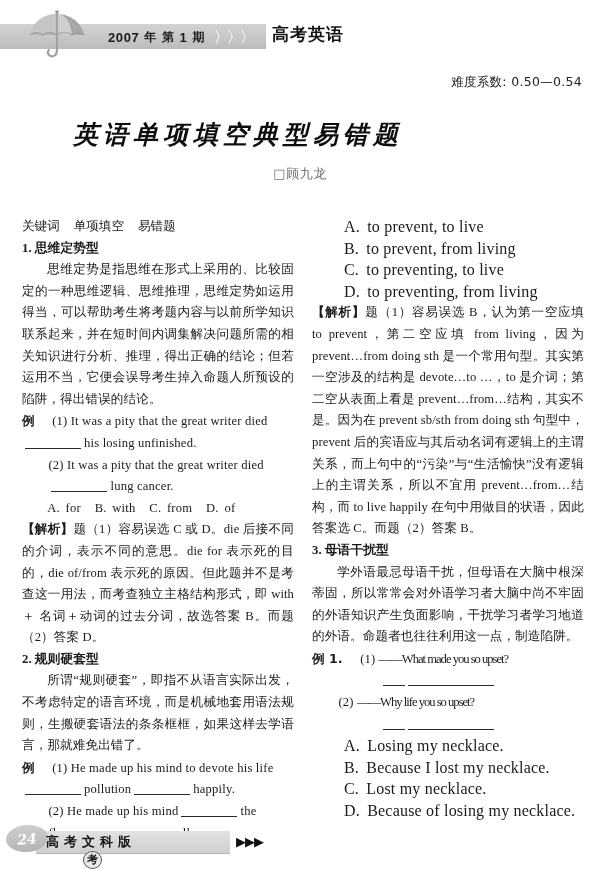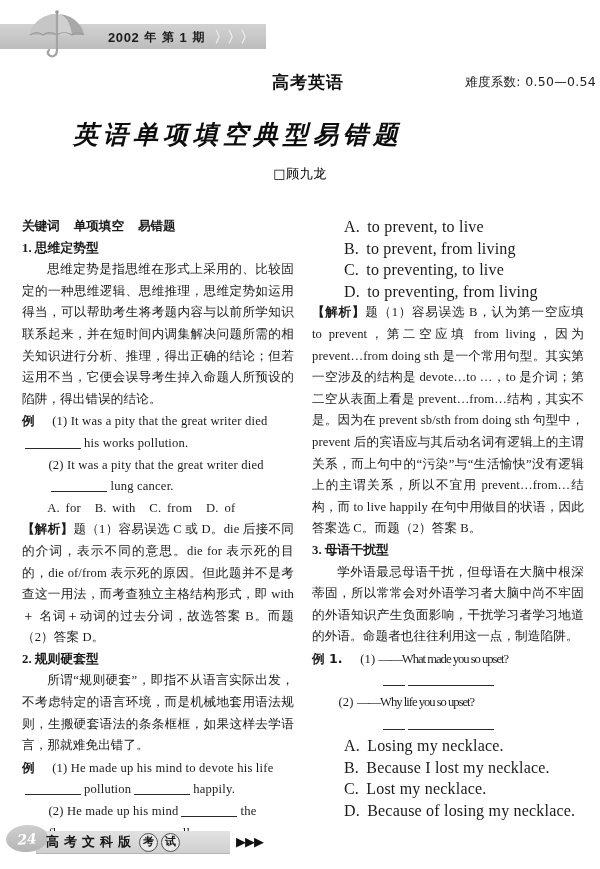--- a/index.html
+++ b/index.html
@@ -63,25 +63,24 @@
   }
   .magazine-name {
     position: absolute;
     left: 272px;
     top: 23px;
     font-family: "DejaVu Sans", "Liberation Sans", sans-serif;
     font-weight: bold;
     font-size: 17px;
     letter-spacing: 1px;
     color: #111;
-    margin-top: 48px;
   }
   .difficulty {
     position: absolute;
-    right: 4px;
+    right: 18px;
     top: 74px;
     font-size: 12.5px;
     letter-spacing: .3px;
     font-family: "DejaVu Sans", "Liberation Sans", sans-serif;
     color: #222;
   }
 
   
   .doc-title {
     position: absolute;
@@ -98,21 +97,21 @@
   }
   .doc-author {
     position: absolute;
     top: 165px;
     left: 0;
     width: 600px;
     text-align: center;
     font-family: "DejaVu Sans", "Liberation Sans", sans-serif;
     font-size: 13px;
     letter-spacing: .5px;
-    color: #000000;
+    color: #737373;
   }
 
   
   .columns {
     position: absolute;
     top: 216px;
     left: 0;
     width: 600px;
     height: 600px;
   }
@@ -134,21 +133,21 @@
   }
   .indent { text-indent: 2em; }
   .bold { font-weight: bold; font-family: Liberation Serif, serif; }
   .heading {
     font-weight: bold;
     font-size: 12.8px;
     line-height: 21.6px;
     margin: 0;
   }
   .keywords {
-    font-weight: bold;
+    font-weight: normal;
     font-size: 12.6px;
     line-height: 21.6px;
     margin: 0;
   }
   .keywords .kw-sep { display: inline-block; width: 1.1em; }
 
   .ex-line {
     font-size: 12.6px;
     line-height: 21.6px;
     margin: 0;
@@ -245,20 +244,21 @@
     left: 46px;
     top: 12px;
     font-family: "DejaVu Sans", "Liberation Sans", sans-serif;
     font-weight: bold;
     font-size: 13px;
     letter-spacing: 5px;
     color: #171717;
     display: flex;
     align-items: center;
     height: 18px;
+    flex-direction: column;
   }
   .circ {
     display: inline-block;
     width: 17px;
     height: 17px;
     border: 1px solid #555;
     border-radius: 50%;
     font-size: 11px;
     line-height: 16px;
     text-align: center;
@@ -286,21 +286,21 @@
     <path d="M31 6 C40 6 45 17 46 27 L31 27 Z" fill="#cfcfcf"></path>
     <path d="M31 6 C46 6 57 17 58 27 L46 27 C45 17 40 6 31 6 Z" fill="#a8a8a8"></path>
     <path d="M4 27 C8 24 13 24 17 27 C21 24 26 24 31 27 L31 6 C16 6 5 17 4 27 Z" fill="#c6c6c6"></path>
     <path d="M31 27 C35 24 41 24 46 27 C50 24 54 24 58 27" fill="none" stroke="#9a9a9a" stroke-width="1.2"></path>
     <path d="M4 27 C8 24 13 24 17 27 C21 24 26 24 31 27" fill="none" stroke="#9a9a9a" stroke-width="1.2"></path>
     <path d="M31 4 L31 42 C31 48 26 50 23 47 C21 45 22 43 23 42" fill="none" stroke="#a3a3a3" stroke-width="2.2" stroke-linecap="round"></path>
     <circle cx="31" cy="4" r="1.8" fill="#9a9a9a"></circle>
   </svg>
 
   <div class="issue-line">
-    <span>2002</span>
+    <span>2007</span>
     <span class="cn">年</span>
     <span class="cn">第</span>
     <span>1</span>
     <span class="cn">期</span>
     <span class="chevrons">〉〉〉</span>
   </div>
 
   <div class="magazine-name">高考英语</div>
 </div>
 
@@ -316,21 +316,21 @@
     <p class="keywords">
       <span>关键词</span><span class="kw-sep"></span><span>单项填空</span><span class="kw-sep"></span><span>易错题</span>
     </p>
 
     <p class="heading">1. 思维定势型</p>
 
     <p class="p indent">思维定势是指思维在形式上采用的、比较固定的一种思维逻辑、思维推理，思维定势如运用得当，可以帮助考生将考题内容与以前所学知识联系起来，并在短时间内调集解决问题所需的相关知识进行分析、推理，得出正确的结论；但若运用不当，它便会误导考生掉入命题人所预设的陷阱，得出错误的结论。</p>
 
     <p class="ex-line">
       <span class="ex-mark">例</span><span class="en">(1)</span>
-      <span class="en">It was a pity that the great writer died</span><span class="blank"></span><span class="en">his works pollution.</span>
+      <span class="en">It was a pity that the great writer died</span><span class="blank"></span><span class="en">his losing unfinished.</span>
     </p>
 
     <p class="ex-line q-indent">
       <span class="en">(2)</span>
       <span class="en">It was a pity that the great writer died</span><span class="blank"></span><span class="en">lung cancer.</span>
     </p>
 
     <p class="opt-inline en">
       <span class="oi"><span class="opt-letter">A.</span><span>for</span></span><span class="oi"><span class="opt-letter">B.</span><span>with</span></span><span class="oi"><span class="opt-letter">C.</span><span>from</span></span><span class="oi"><span class="opt-letter">D.</span><span>of</span></span>
     </p>

